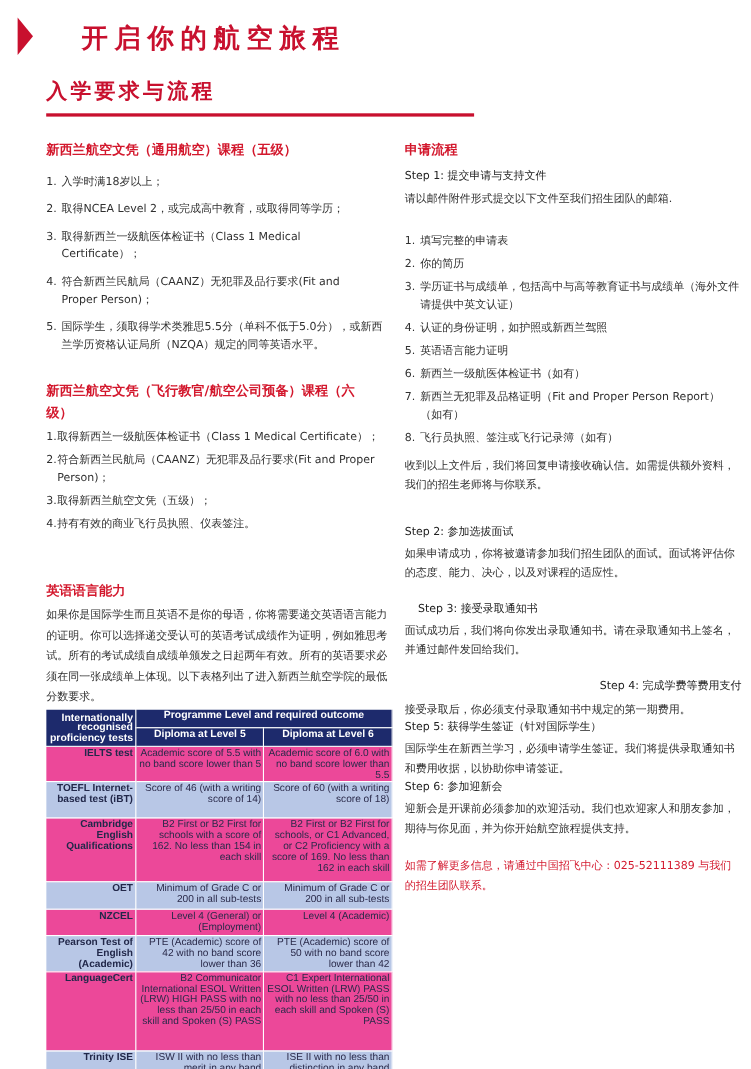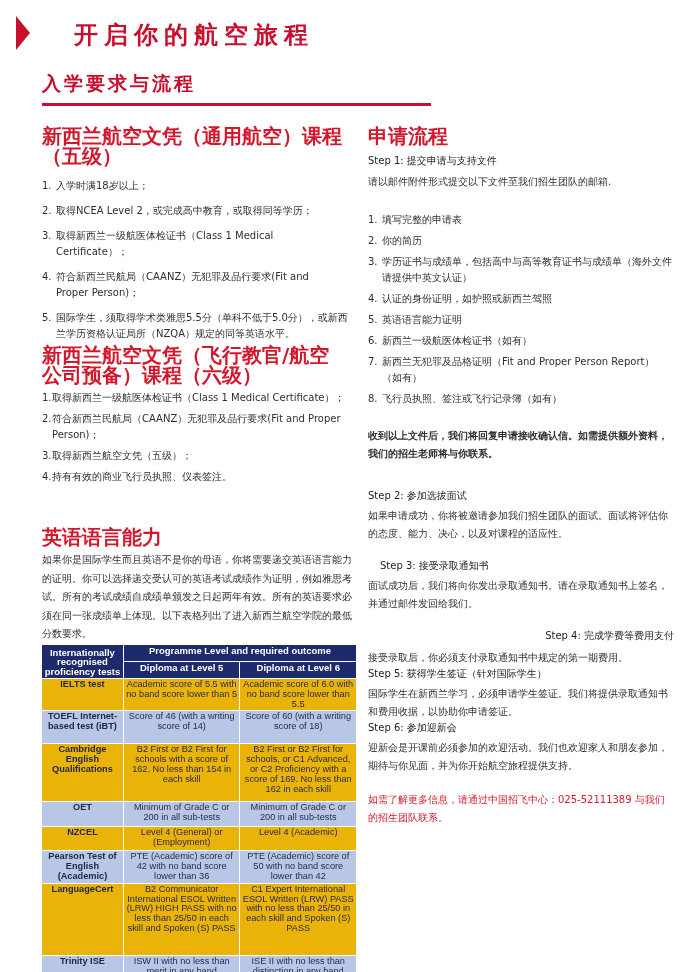--- a/index.html
+++ b/index.html
@@ -16,43 +16,43 @@
   .main-title {
     left:42px; top:16px; font-size:24px; font-weight:bold; color:#c8102e;
     letter-spacing:6px; line-height:38px; white-space:nowrap;margin-left:32px;
   }
   .sub-title {
     left:42px; top:70px; font-size:19px; font-weight:bold; color:#c8102e;
     letter-spacing:3px; line-height:26px; white-space:nowrap;
   }
   .rule { left:42px; top:103px; width:389px; height:3px; background:#c8102e; }
 
-  .sec-title { font-size:20px; font-weight:bold; color:#d3182d; line-height:20px; }
+  .sec-title { font-size:12px; font-weight:bold; color:#d3182d; line-height:20px; }
   .body-text { font-size:10px; line-height:17px; color:#2f2f2f; }
   .li { font-size:10px; line-height:16px; color:#2f2f2f; display:flex; }
   .li .num { flex:0 0 auto; width:14px; }
   .li .num.tight { width:10px; }
   .li .txt { flex:1 1 auto; }
 
   .step-title { font-size:10px; font-weight:normal; color:#222; line-height:14px; }
   .contact { font-size:10px; line-height:18px; color:#d3182d; }
 
   table.prof {
     position:absolute; left:41px; top:644px; width:316px; border-collapse:collapse;
     font-family:"Liberation Sans", sans-serif; font-size:9.2px; line-height:9.8px; color:#2a2a4a;
   }
   table.prof td, table.prof th {
-    border:1.5px solid #ffffff; padding:1px 2px; vertical-align:top; text-align:center;
+    border:1.5px solid #ffffff; padding:1px 2px; vertical-align:top; text-align:right;
   }
   table.prof th {
     background:#1d2a6c; color:#ffffff; font-weight:bold; font-size:9.5px;
   }
   table.prof th.center { text-align:center; }
   table.prof td.test { font-weight:bold; color:#22284a; }
-  tr.light td { background:#eab308; }
+  tr.light td { background:#ec4899; }
   tr.dark td { background:#b8c7e6; }
 </style>
 </head>
 <body>
 
 <div class="abs triangle"></div>
 <div class="abs main-title">开启你的航空旅程</div>
 <div class="abs sub-title">入学要求与流程</div>
 <div class="abs rule"></div>
 
@@ -200,21 +200,21 @@
     </div>
     <div class="li" style="margin-bottom:5px; width:290px;">
       <span class="num">7.</span>
       <span class="txt">新西兰无犯罪及品格证明（Fit and Proper Person Report）（如有）</span>
     </div>
     <div class="li">
       <span class="num">8.</span>
       <span class="txt">飞行员执照、签注或飞行记录簿（如有）</span>
     </div>
   </div>
-  <div class="body-text" style="margin-top:20px; line-height:18px;font-weight:bold;">收到以上文件后，我们将回复申请接收确认信。如需提供额外资料，我们的招生老师将与你联系。</div>
+  <div class="body-text" style="margin-top:8px; line-height:18px;">收到以上文件后，我们将回复申请接收确认信。如需提供额外资料，我们的招生老师将与你联系。</div>
 
   <div class="step-title" style="margin-top:26px;">Step 2: 参加选拔面试</div>
   <div class="body-text" style="margin-top:4px; line-height:18px;">如果申请成功，你将被邀请参加我们招生团队的面试。面试将评估你的态度、能力、决心，以及对课程的适应性。</div>
 
   <div class="step-title" style="margin-top:16px;margin-left:12px;">Step 3: 接受录取通知书</div>
   <div class="body-text" style="margin-top:4px; line-height:18px;">面试成功后，我们将向你发出录取通知书。请在录取通知书上签名，并通过邮件发回给我们。</div>
 
   <div class="step-title" style="margin-top:16px;text-align:right;">Step 4: 完成学费等费用支付</div>
   <div class="body-text" style="margin-top:6px; line-height:18px;">接受录取后，你必须支付录取通知书中规定的第一期费用。</div>
 

